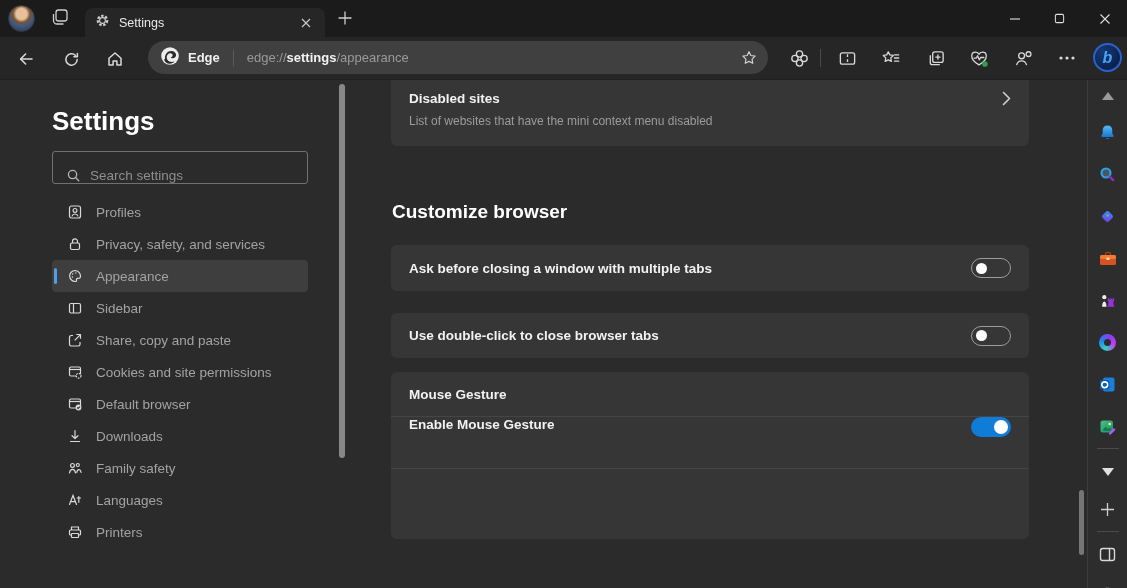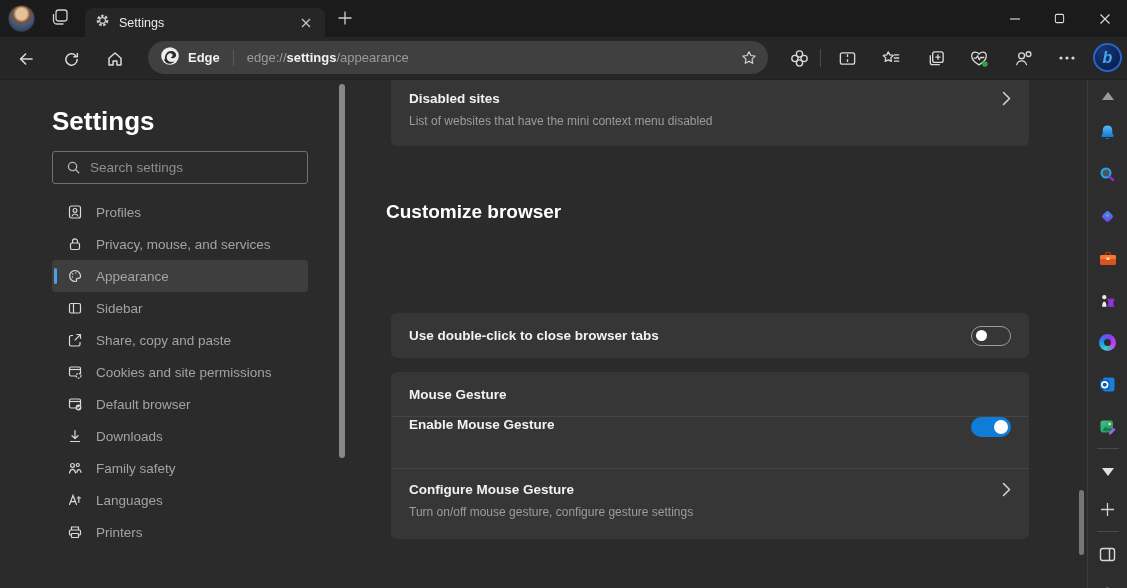--- a/index.html
+++ b/index.html
@@ -36,41 +36,41 @@
   .tb-div { position:absolute; top:49px; left:820px; width:1px; height:18px; background:#4a4a4a; }
   .copilot { position:absolute; left:1093px; top:43px; width:29px; height:29px; border-radius:50%;
     background: radial-gradient(circle at 32% 28%, #173a75, #0c2250 70%); border:2px solid #2a62c9;
     color:#43a7f5; font-weight:700; font-size:16px; font-style:italic;
     display:flex; align-items:center; justify-content:center; }
 
   
   .settings-nav { position:absolute; left:0; top:80px; width:346px; height:508px; background:#2b2b2b; }
   .nav-title { position:absolute; left:52px; top:26px; font-size:26px; font-weight:700; color:#ffffff; }
   .nav-search { position:absolute; left:52px; top:71px; width:256px; height:33px; border:1px solid #717171;
-    border-radius:3px; display:flex; align-items:center; background:transparent; }
+    border-radius:3px; display:flex; align-items:flex-end; background:transparent; }
   .nav-search input { background:transparent; border:none; outline:none; color:#d5d5d5; font-size:13.5px;
     font-family:"Liberation Sans",sans-serif; width:200px; margin-left:9px; }
   .nav-search input::placeholder { color:#8f8f8f; }
   .nav-list { position:absolute; left:52px; top:116px; width:256px; }
   .nav-item { position:relative; height:32px; display:flex; align-items:center; border-radius:4px; cursor:pointer; }
   .nav-item.selected { background:#3e3e3e; }
   .nav-item.selected .accent-bar { position:absolute; left:2px; top:8px; width:3px; height:16px; border-radius:2px; background:var(--accent,#4f9ee8); }
   .nicon { width:17px; height:17px; margin-left:14px; display:flex; align-items:center; justify-content:center; flex:0 0 auto; }
   .nlabel { color:#a3a3a3; font-size:13.5px; margin-left:13px; white-space:nowrap; }
   .nav-scrollbar { position:absolute; left:339px; top:4px; width:6px; height:374px; border-radius:3px; background:#878787; }
 
   
   .content { position:absolute; left:346px; top:80px; width:741px; height:508px; overflow:hidden; background:#2b2b2b; }
   .card { position:absolute; left:45px; width:638px; background:#363636; border-radius:6px; }
   .card-disabled { top:-9px; height:75px; padding:20px 18px 0 18px; }
   .row-line { display:flex; align-items:center; }
   .card-title { color:#f2f2f2; font-size:13.5px; font-weight:700; }
   .card-desc { color:#9c9c9c; font-size:12px; margin-top:8px; }
   .chev { margin-left:auto; display:flex; align-items:center; }
-  .section-heading { position:absolute; left:40px; top:121px; font-size:19px; font-weight:700; color:#ffffff; }
+  .section-heading { position:absolute; left:46px; top:121px; font-size:19px; font-weight:700; color:#ffffff; }
   .card-toggle-a { top:165px; height:46px; display:flex; align-items:center; padding:0 18px; }
   .card-toggle-b { top:233px; height:45px; display:flex; align-items:center; padding:0 18px; }
   .toggle { margin-left:auto; position:relative; width:40px; height:20px; border-radius:10px; cursor:pointer; flex:0 0 auto; }
   .toggle.off { border:1px solid var(--toggle-off-border,#9c9c9c); }
   .toggle.off .knob { position:absolute; left:4px; top:3.5px; width:11px; height:11px; border-radius:50%; background:#ffffff; }
   .toggle.on { background:var(--toggle-on,#0f7cd7); }
   .toggle.on .knob { position:absolute; right:3px; top:3px; width:14px; height:14px; border-radius:50%; background:#ffffff; }
   .card-group { top:292px; height:167px; }
   .grp-header { height:45px; display:flex; align-items:center; padding:0 18px; border-bottom:1px solid #454545; }
   .grp-toggle-row { height:52px; display:flex; align-items:flex-start; padding:0 18px; border-bottom:1px solid #454545; }
@@ -260,21 +260,21 @@
         <span class="nlabel">Profiles</span>
       </div>
 
       <div class="nav-item">
         <span class="nicon">
           <svg width="16" height="16" viewBox="0 0 16 16" fill="none" stroke="#dadada" stroke-width="1.2">
             <rect x="3.5" y="7" width="9" height="6.5" rx="1.5"></rect>
               <path d="M5.5 7V5.4a2.5 2.5 0 0 1 5 0V7"></path>
           </svg>
           </span>
-        <span class="nlabel">Privacy, mouse, and services</span>
+        <span class="nlabel">Privacy, safety, and services</span>
       </div>
 
       <div class="nav-item selected">
         <span class="accent-bar"></span>
         <span class="nicon">
           <svg width="16" height="16" viewBox="0 0 16 16" fill="none" stroke="#dadada" stroke-width="1.2">
             <path d="M8 2.5a5.5 5.5 0 1 0 .4 11c1 0 1.3-.6 1.1-1.3-.3-.9 0-1.7 1.2-1.9l1.6-.2c.9-.2 1.2-.8 1.2-1.6A5.6 5.6 0 0 0 8 2.5z"></path>
             <circle cx="5.7" cy="6" r=".7" fill="#dadada" stroke="none"></circle>
               <circle cx="8.8" cy="4.9" r=".7" fill="#dadada" stroke="none"></circle>
               <circle cx="5.4" cy="9" r=".7" fill="#dadada" stroke="none"></circle>
@@ -384,48 +384,43 @@
           <svg width="9" height="15" viewBox="0 0 9 15" fill="none" stroke="#d0d0d0" stroke-width="1.6" stroke-linecap="round" stroke-linejoin="round">
               <path d="M1.5 1.5l6 6-6 6"></path>
             </svg>
         </span>
       </div>
       <div class="card-desc">List of websites that have the mini context menu disabled</div>
     </div>
 
     <div class="section-heading">Customize browser</div>
 
+    <div class="card card-toggle-a">
+      <span class="card-title">Ask before closing a window with multiple tabs</span>
+      <span class="toggle off">
+          <span class="knob"></span>
+        </span>
+    </div>
 
     <div class="card card-toggle-b">
       <span class="card-title">Use double-click to close browser tabs</span>
       <span class="toggle off">
           <span class="knob"></span>
         </span>
     </div>
 
     <div class="card card-group">
       <div class="grp-header">
         <span class="card-title">Mouse Gesture</span>
       </div>
       <div class="grp-toggle-row">
         <span class="card-title">Enable Mouse Gesture</span>
         <span class="toggle on">
             <span class="knob"></span>
           </span>
-      </div>
-      <div class="grp-link-row">
-        <div class="row-line">
-          <span class="card-title">Configure Mouse Gesture</span>
-          <span class="chev">
-            <svg width="9" height="15" viewBox="0 0 9 15" fill="none" stroke="#d0d0d0" stroke-width="1.6" stroke-linecap="round" stroke-linejoin="round">
-                <path d="M1.5 1.5l6 6-6 6"></path>
-              </svg>
-          </span>
-        </div>
-        <div class="card-desc">Turn on/off mouse gesture, configure gesture settings</div>
       </div>
     </div>
 
   </div>
 
   <div class="content-scrollbar"></div>
 
   <div class="edge-sidebar">
     <div class="es-btn" style="margin-top:6px;">
       <span class="tri-up"></span>

